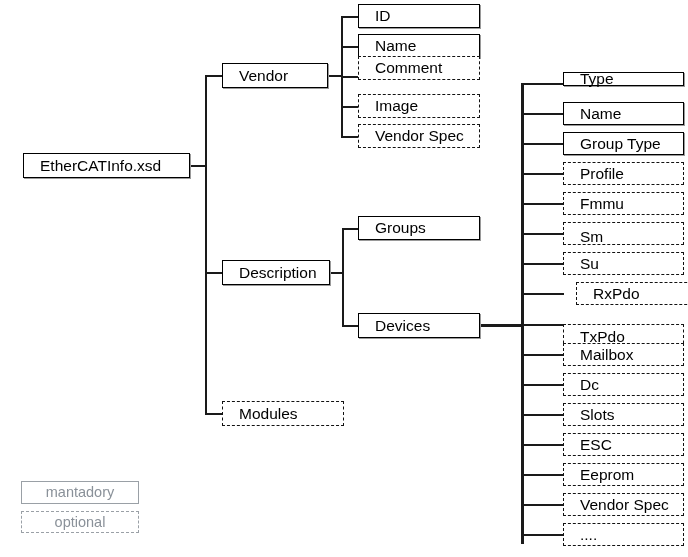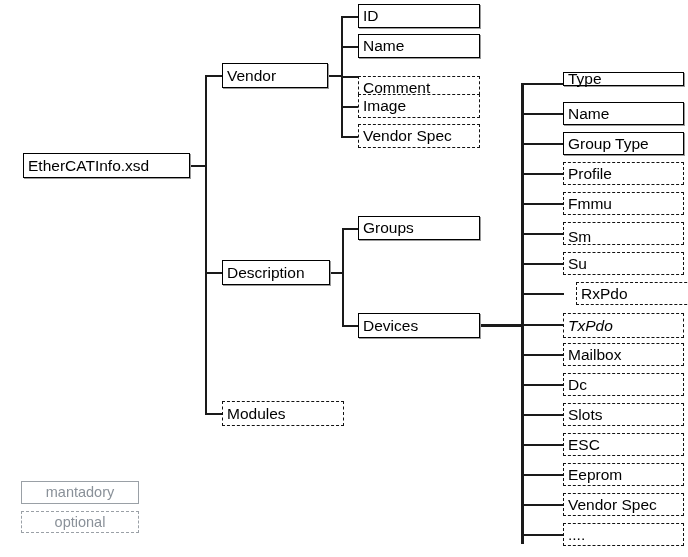--- a/index.html
+++ b/index.html
@@ -30,21 +30,21 @@
   
   .node {
     position: absolute;
     box-sizing: border-box;
     background: #ffffff;
     display: flex;
     align-items: center;
     font-size: 15.5px;
     color: #000000;
     line-height: 1;
-    padding-left: 4px;
+    padding-left: 16px;
     white-space: nowrap;
   }
   .node.mandatory {
     border: 1px solid #000000;
     box-shadow: 1px 1px 0 0 #9a9a9a;
   }
   .node.optional {
     border: 1.5px dashed #121212;
   }
 
@@ -129,21 +129,21 @@
   <div class="node optional" style="left:222px; top:401px; width:122px; height:25px;">
     <span>Modules</span>
   </div>
 
   <div class="node mandatory" style="left:358px; top:4px; width:122px; height:24px;">
     <span>ID</span>
   </div>
   <div class="node mandatory" style="left:358px; top:34px; width:122px; height:24px;">
     <span>Name</span>
   </div>
-  <div class="node optional" style="left:358px; top:76px; width:122px; height:24px;">
+  <div class="node optional" style="left:358px; top:56px; width:122px; height:24px;">
     <span>Comment</span>
   </div>
   <div class="node optional" style="left:358px; top:94px; width:122px; height:24px;">
     <span>Image</span>
   </div>
   <div class="node optional" style="left:358px; top:124px; width:122px; height:24px;">
     <span>Vendor Spec</span>
   </div>
 
   <div class="node mandatory" style="left:358px; top:216px; width:122px; height:24px;">
@@ -170,21 +170,21 @@
   </div>
   <div class="node optional" style="left:563px; top:222px; width:121px; height:23px;align-items:flex-end;">
     <span>Sm</span>
   </div>
   <div class="node optional" style="left:563px; top:252px; width:121px; height:23px;">
     <span>Su</span>
   </div>
   <div class="node optional" style="left:576px; top:282px; width:121px; height:23px;">
     <span>RxPdo</span>
   </div>
-  <div class="node optional" style="left:563px; top:313px; width:121px; height:25px;font-style:italic;">
+  <div class="node optional" style="left:563px; top:324px; width:121px; height:25px;">
     <span>TxPdo</span>
   </div>
   <div class="node optional" style="left:563px; top:343px; width:121px; height:23px;">
     <span>Mailbox</span>
   </div>
   <div class="node optional" style="left:563px; top:373px; width:121px; height:23px;">
     <span>Dc</span>
   </div>
   <div class="node optional" style="left:563px; top:403px; width:121px; height:23px;">
     <span>Slots</span>

